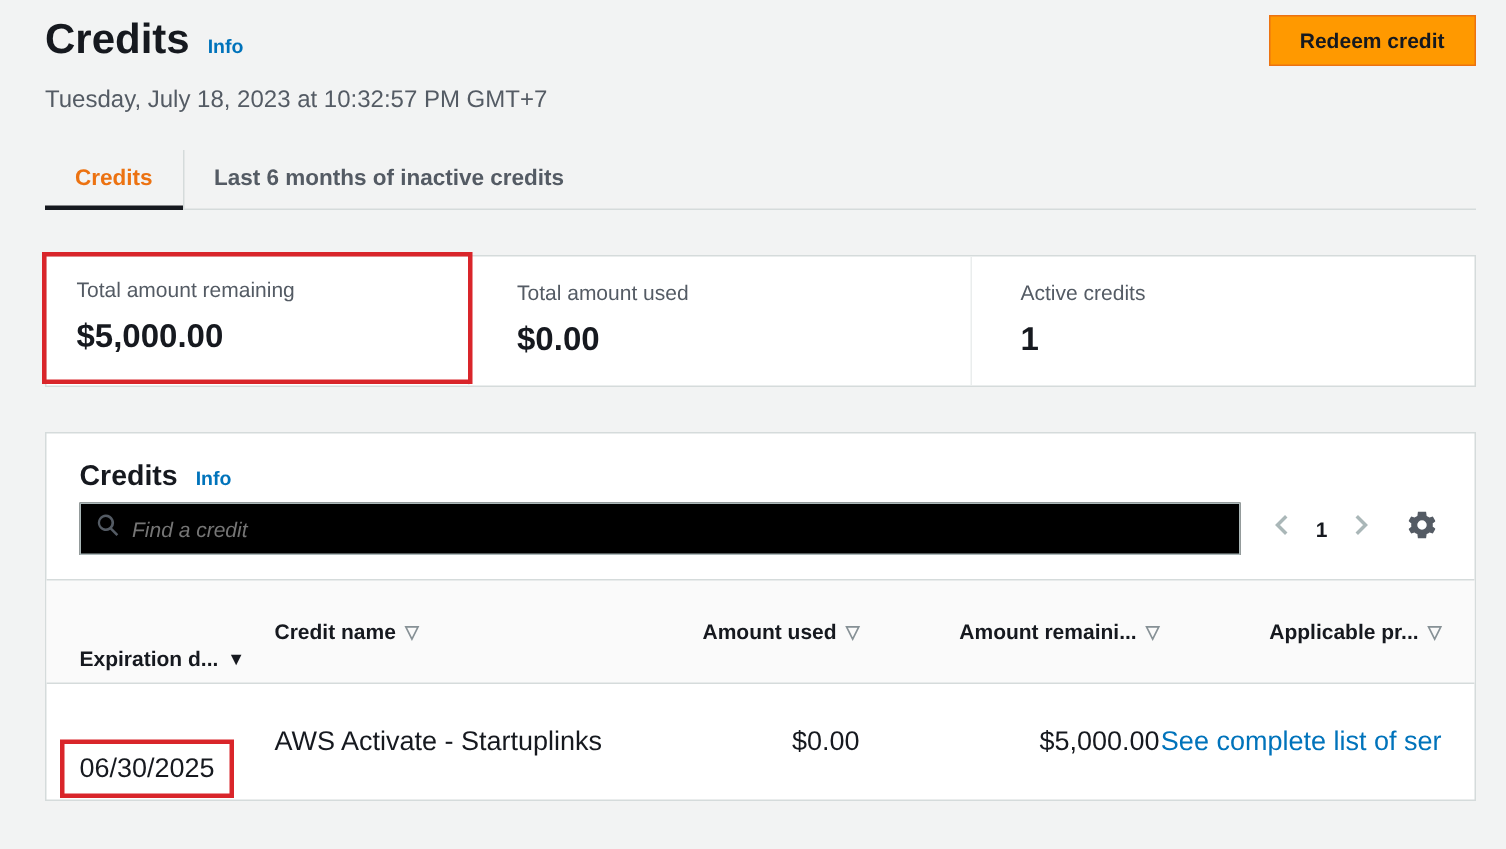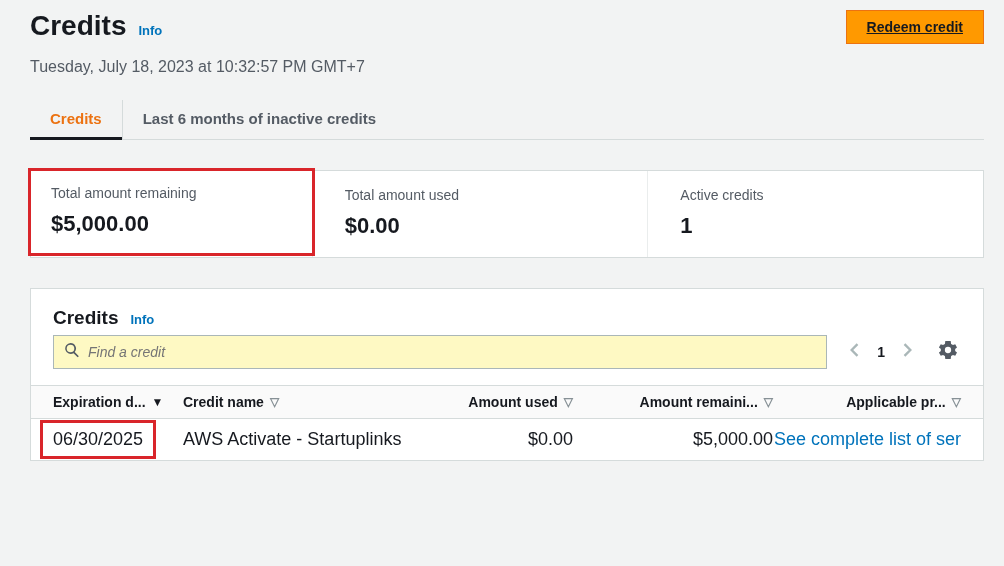--- a/index.html
+++ b/index.html
@@ -36,21 +36,20 @@
       cursor: pointer;
     }
     .redeem-btn {
       background: #ff9900;
       border: 1px solid #ec7211;
       padding: 8px 20px;
       font-size: 14px;
       font-weight: 700;
       color: #16191f;
       cursor: pointer;
-      text-decoration: underline;
     }
     .timestamp {
       font-size: 16px;
       color: #545b64;
       margin-top: 14px;
     }
     .tabs {
       display: flex;
       margin-top: 24px;
       border-bottom: 1px solid #d5dbdb;
@@ -127,21 +126,21 @@
       align-items: center;
       gap: 14px;
       padding: 0 22px 16px 22px;
     }
     .search-wrap {
       flex: 1;
       display: flex;
       align-items: center;
       border: 1px solid #aab7b8;
       padding: 6px 10px;
-      background: #fef9c3;
+      background: #000000;
     }
     .search-wrap svg { width: 16px; height: 16px; fill: #545b64; margin-right: 8px; }
     .search-input {
       flex: 1;
       border: none;
       outline: none;
       font-size: 14px;
       font-style: italic;
       color: #687078;
       background: transparent;
@@ -173,21 +172,21 @@
       display: flex;
       border-top: 1px solid #d5dbdb;
       border-bottom: 1px solid #d5dbdb;
       padding: 8px 22px;
       font-size: 14px;
       font-weight: 700;
       color: #16191f;
       background: #fafafa;
     }
     .th { display: flex; align-items: center; gap: 6px; }
-    .col-exp { width: 130px; }
+    .col-exp { width: 130px; margin-top: 36px; }
     .col-name { width: 220px; }
     .col-used { width: 170px; justify-content: flex-end; text-align: right; }
     .col-remain { width: 200px; justify-content: flex-end; text-align: right; }
     .col-app { flex: 1; justify-content: flex-end; text-align: center; }
     .sort-icon { font-size: 12px; }
     .sort-outline { color: #879196; }
     .table-row {
       display: flex;
       padding: 10px 22px;
       font-size: 18px;

